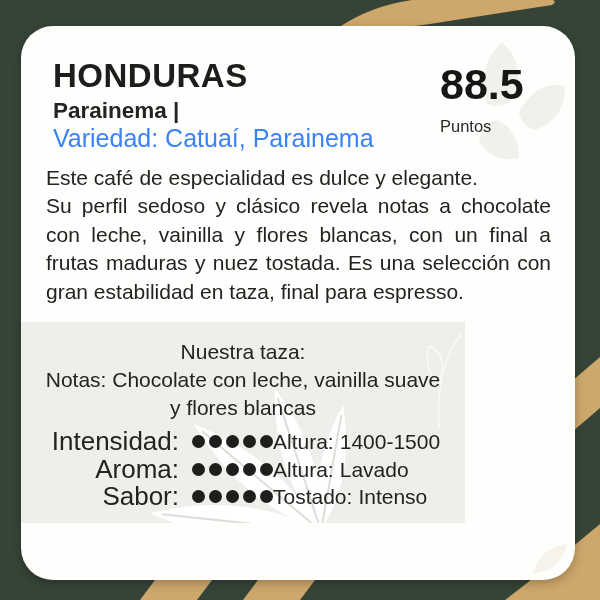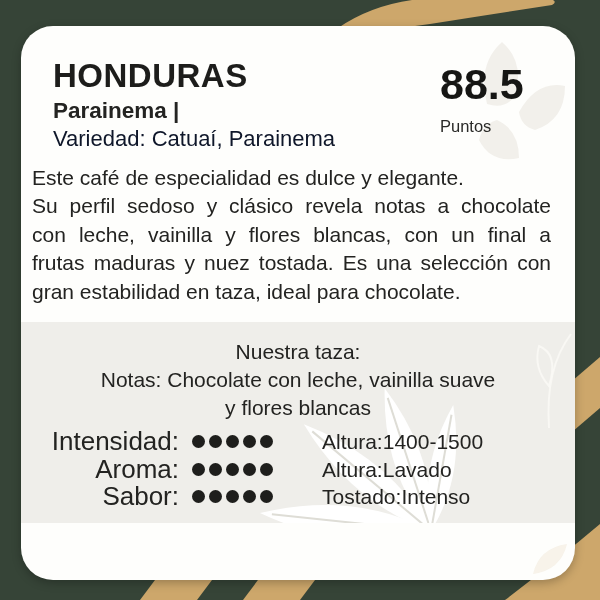--- a/index.html
+++ b/index.html
@@ -21,45 +21,45 @@
     position:absolute;left:21px;top:26px;width:554px;height:554px;
     background:var(--card);border-radius:32px;overflow:hidden;
     box-shadow:0 3px 10px rgba(0,0,0,.25);
   }
   .leaves-top-right{position:absolute;right:8px;top:8px;width:160px;height:140px;}
   .leaf-wm{fill:var(--watermark-leaf);}
   
   .header{position:relative;z-index:2;padding:30px 30px 0 32px;}
   .title{font-size:33px;font-weight:700;line-height:40px;letter-spacing:.5px;color:#1D1D1B;}
   .region{font-size:22.5px;font-weight:700;line-height:28px;margin-top:1px;color:#242422;}
-  .variety{font-size:22px;font-weight:400;line-height:27px;color:#0f172a;}
+  .variety{font-size:25px;font-weight:400;line-height:27px;color:#3b82f6;}
   
   .score{position:absolute;z-index:2;left:419px;top:36px;}
   .score-value{font-size:43px;font-weight:700;line-height:44px;color:#161614;}
   .score-label{font-size:16.5px;line-height:18px;margin-top:11px;color:#2A2A28;}
   
-  .description{position:relative;z-index:2;margin-top:12px;padding:0 24px 0 11px;
+  .description{position:relative;z-index:2;margin-top:12px;padding:0 24px 0 25px;
     font-size:21px;line-height:28.4px;color:#232321;}
   .dline{text-align:left;}
   .dline.j{text-align:justify;text-align-last:justify;}
   
-  .panel{position:absolute;left:0;top:296px;width:554px;height:201px;background:var(--panel);}
+  .panel{position:absolute;left:0;top:296px;width:444px;height:201px;background:var(--panel);}
   .flower-wm{position:absolute;right:10px;bottom:0;width:330px;height:200px;}
   .petal{fill:var(--flower-white);}
   .vein{stroke:var(--flower-vein);stroke-width:2;fill:none;}
   .sprig-wm{position:absolute;right:0;top:6px;width:50px;height:110px;}
   .sprig{stroke:#FAF9F6;stroke-width:2;fill:none;opacity:.85;}
   .panel-content{position:relative;z-index:2;padding-top:16px;text-align:center;}
   .cup-heading,.cup-notes{font-size:21px;line-height:28px;color:#232321;}
   
   .stats{margin-top:6px;}
   .srow{display:flex;align-items:center;line-height:27.5px;}
   .scol-l{width:252px;display:flex;justify-content:flex-end;align-items:center;gap:13px;
     font-size:26px;color:#232321;}
-  .scol-r{margin-left:49px;display:flex;font-size:21px;color:#232321;text-align:left;}
+  .scol-r{display:flex;gap:6px;font-size:21px;color:#232321;text-align:left;}
   .dots{display:inline-flex;gap:4px;align-items:center;}
   .dot{width:13px;height:13px;border-radius:50%;background:var(--dot);}
   .corner-leaf{position:absolute;right:6px;bottom:4px;width:40px;height:34px;opacity:.5;}
 </style>
 </head>
 <body>
 
 <svg class="bg-decor" viewBox="0 0 600 600" aria-hidden="true">
   <path class="gold-shape" d="M338,28 Q370,6 412,0 L553,0 Q557,2 552,5 Q480,16 430,24 Q392,30 338,28 Z"></path>
   <polygon class="gold-shape" points="140,600 197,600 242,540 185,540"></polygon>
@@ -85,21 +85,21 @@
   <div class="score">
     <div class="score-value">88.5</div>
     <div class="score-label">Puntos</div>
   </div>
 
   <div class="description">
     <div class="dline">Este café de especialidad es dulce y elegante.</div>
     <div class="dline j">Su perfil sedoso y clásico revela notas a chocolate</div>
     <div class="dline j">con leche, vainilla y flores blancas, con un final a</div>
     <div class="dline j">frutas maduras y nuez tostada. Es una selección con</div>
-    <div class="dline">gran estabilidad en taza, ideal para chocolate.</div>
+    <div class="dline">gran estabilidad en taza, final para espresso.</div>
   </div>
 
   <div class="panel">
 
     <svg class="flower-wm" viewBox="0 0 330 200" aria-hidden="true">
       <g transform="translate(196,208)">
         <g transform="rotate(-118)">
             <path class="petal" d="M0,0 Q-30,-75 0,-160 Q30,-75 0,0 Z"></path>
             <line class="vein" x1="0" y1="0" x2="0" y2="-150"></line>
           </g>

